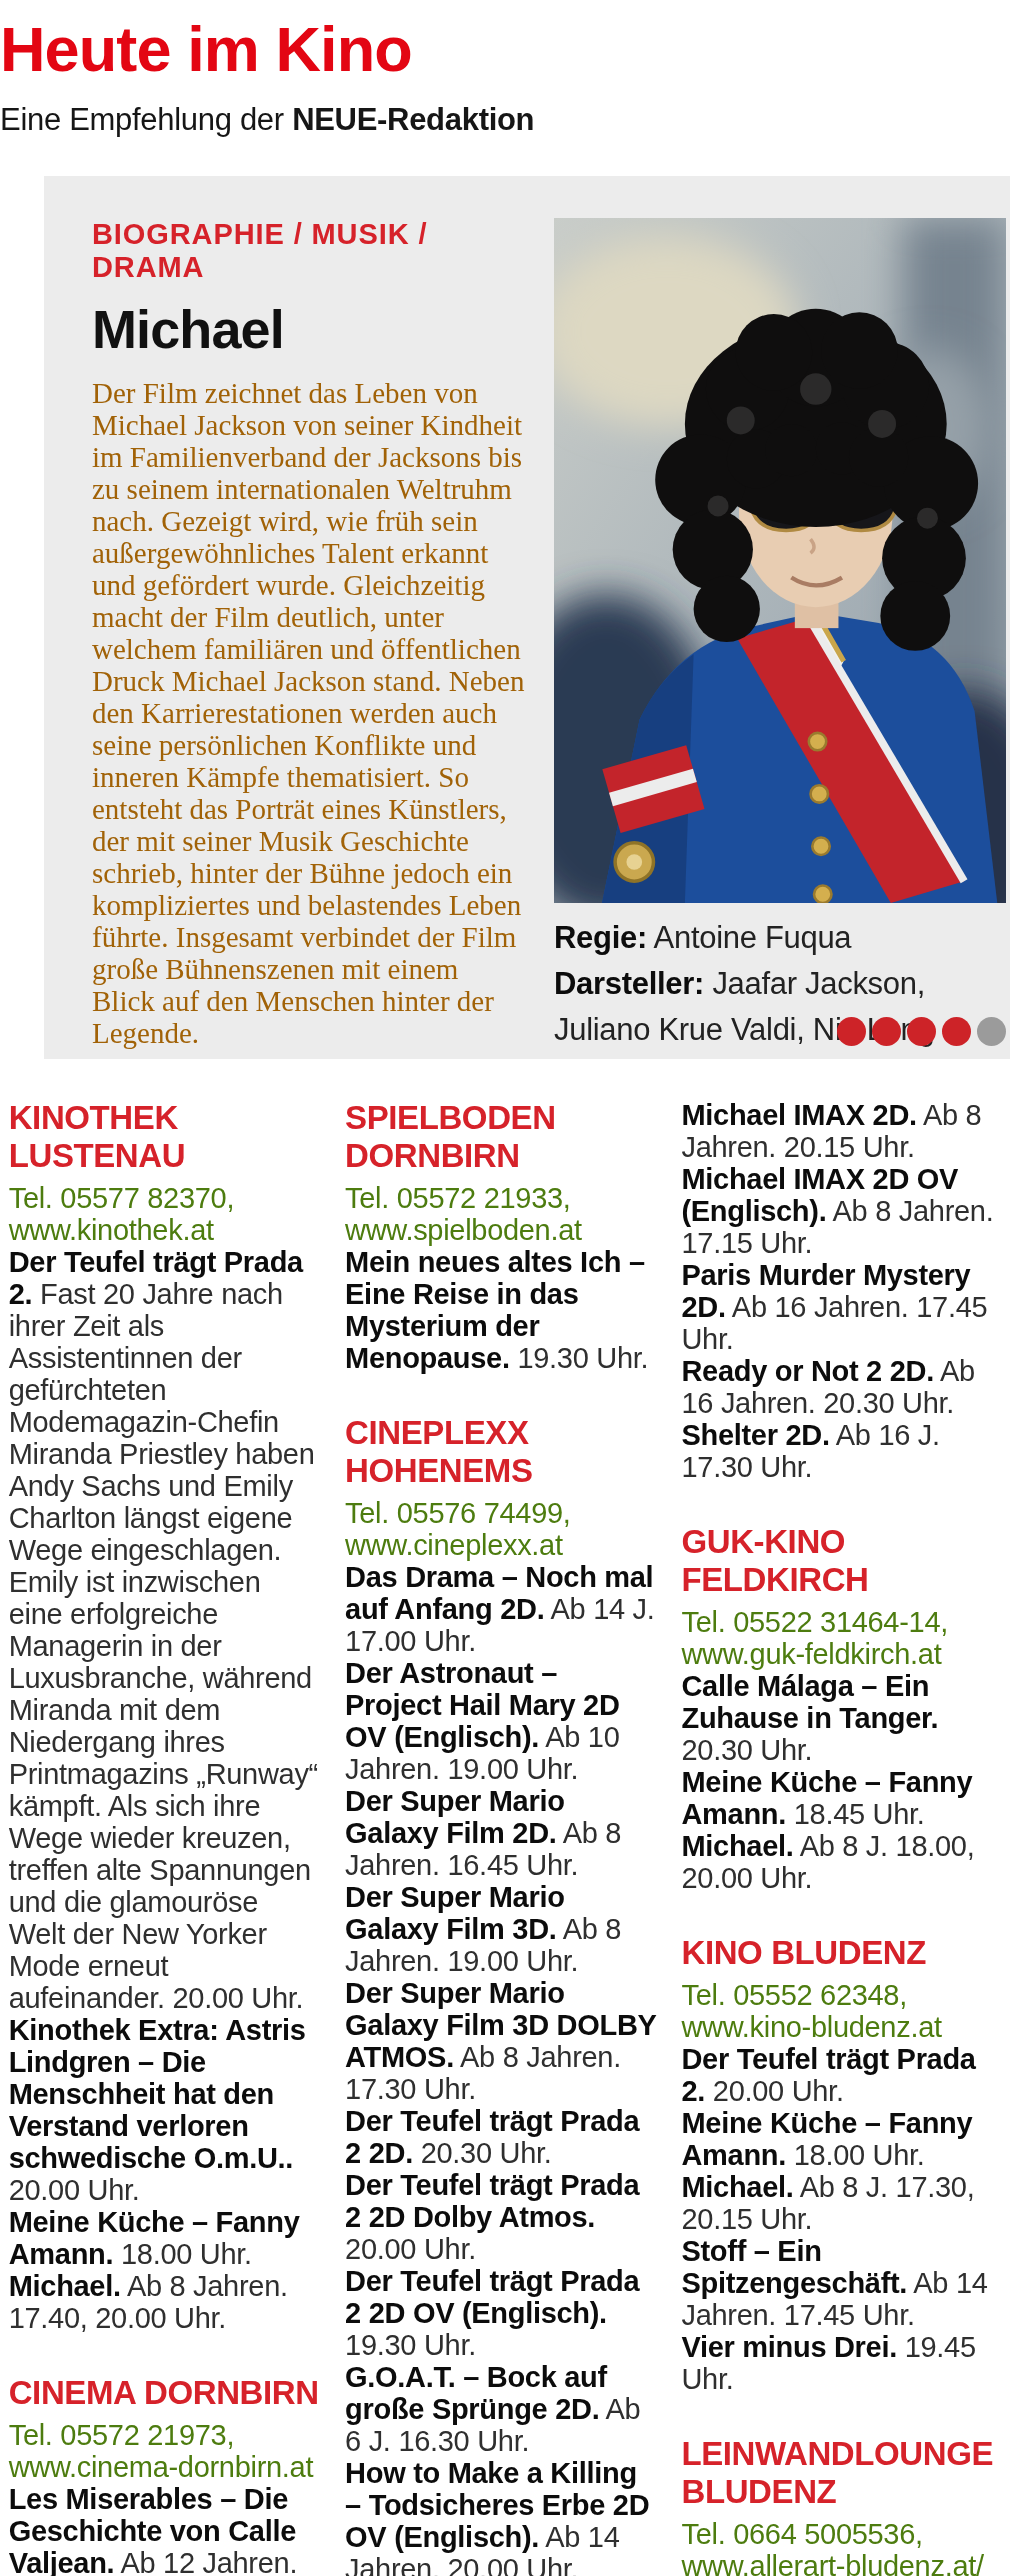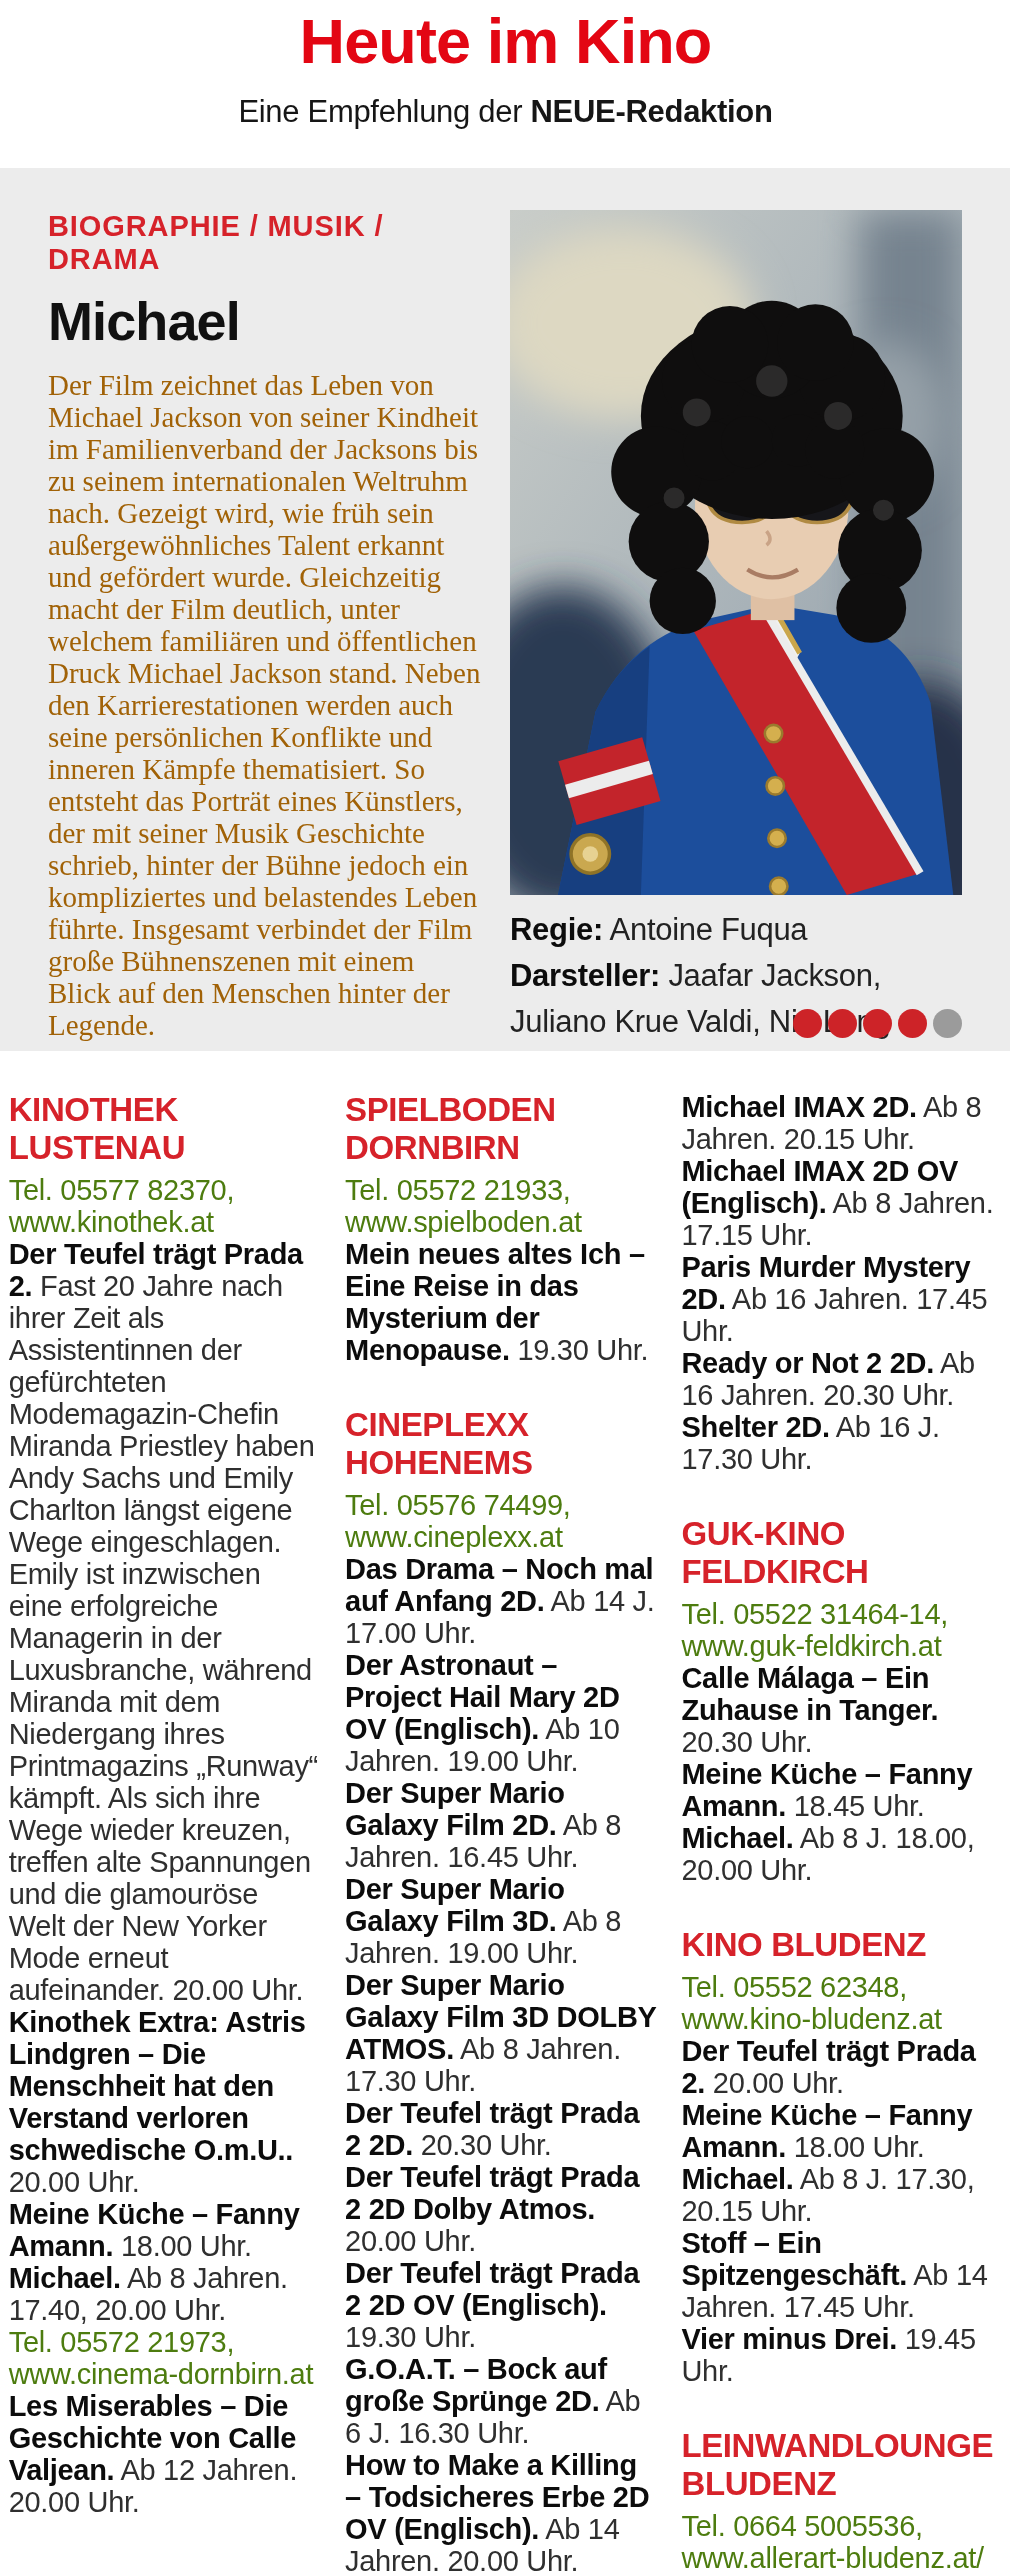--- a/index.html
+++ b/index.html
@@ -13,37 +13,38 @@
   html,body{background:#ffffff;}
   .page{
     position:relative;
     width:1011px;height:2576px;
     overflow:hidden;
     background:#ffffff;
     font-family:"Liberation Sans",sans-serif;
     color:#1a1a1a;
   }
   
-  .masthead{text-align:center;padding-top:8px;}
+  .masthead{text-align:left;padding-top:16px;}
   .masthead h1{
     font-size:63px;line-height:1.06;font-weight:bold;
     color:var(--red);letter-spacing:-0.9px;
   }
   .subtitle{margin-top:19px;font-size:31px;color:#161616;letter-spacing:-0.3px;}
   .subtitle b{font-weight:bold;}
   
   .feature{
     margin-top:38px;
     background:var(--feature-bg);
     height:883px;
     padding:42px 48px 0 48px;
     display:grid;
     grid-template-columns:436px 452px;
     column-gap:26px;
     overflow:hidden;
+    margin-left:44px;
   }
   .category{
     color:var(--venue-red);font-weight:bold;font-size:29px;
     letter-spacing:0.9px;
   }
   .feature-title{
     font-size:54px;font-weight:bold;color:#111;
     margin-top:14px;letter-spacing:-0.9px;
   }
   .feature-body{
@@ -210,20 +211,23 @@
             <div>LUSTENAU</div>
           </h3>
           <div class="contact">Tel. 05577 82370,</div>
           <div class="contact">www.kinothek.at</div>
           <p class="film"><b>Der Teufel trägt Prada 2.</b><span> Fast 20 Jahre nach ihrer Zeit als Assistentinnen der gefürchteten Modemagazin-Chefin Miranda Priestley haben Andy Sachs und Emily Charlton längst eigene Wege eingeschlagen. Emily ist inzwischen eine erfolgreiche Managerin in der Luxusbranche, während Miranda mit dem Niedergang ihres Printmagazins „Runway“ kämpft. Als sich ihre Wege wieder kreuzen, treffen alte Spannungen und die glamouröse Welt der New Yorker Mode erneut aufeinander. 20.00 Uhr.</span></p>
           <p class="film"><b>Kinothek Extra: Astris Lindgren – Die Menschheit hat den Verstand verloren schwedische O.m.U..</b><span> 20.00 Uhr.</span></p>
           <p class="film"><b>Meine Küche – Fanny Amann.</b><span> 18.00 Uhr.</span></p>
           <p class="film"><b>Michael.</b><span> Ab 8 Jahren. 17.40, 20.00 Uhr.</span></p>
         </section>
         <section class="venue-section">
+          <h3 class="venue">
+            <div>CINEMA DORNBIRN</div>
+          </h3>
           <div class="contact">Tel. 05572 21973,</div>
           <div class="contact">www.cinema-dornbirn.at</div>
           <p class="film"><b>Les Miserables – Die Geschichte von Calle Valjean.</b><span> Ab 12 Jahren. 20.00 Uhr.</span></p>
         </section>
       </div>
       <div class="col">
         <section class="venue-section">
           <h3 class="venue">
             <div>SPIELBODEN</div>
             <div>DORNBIRN</div>

